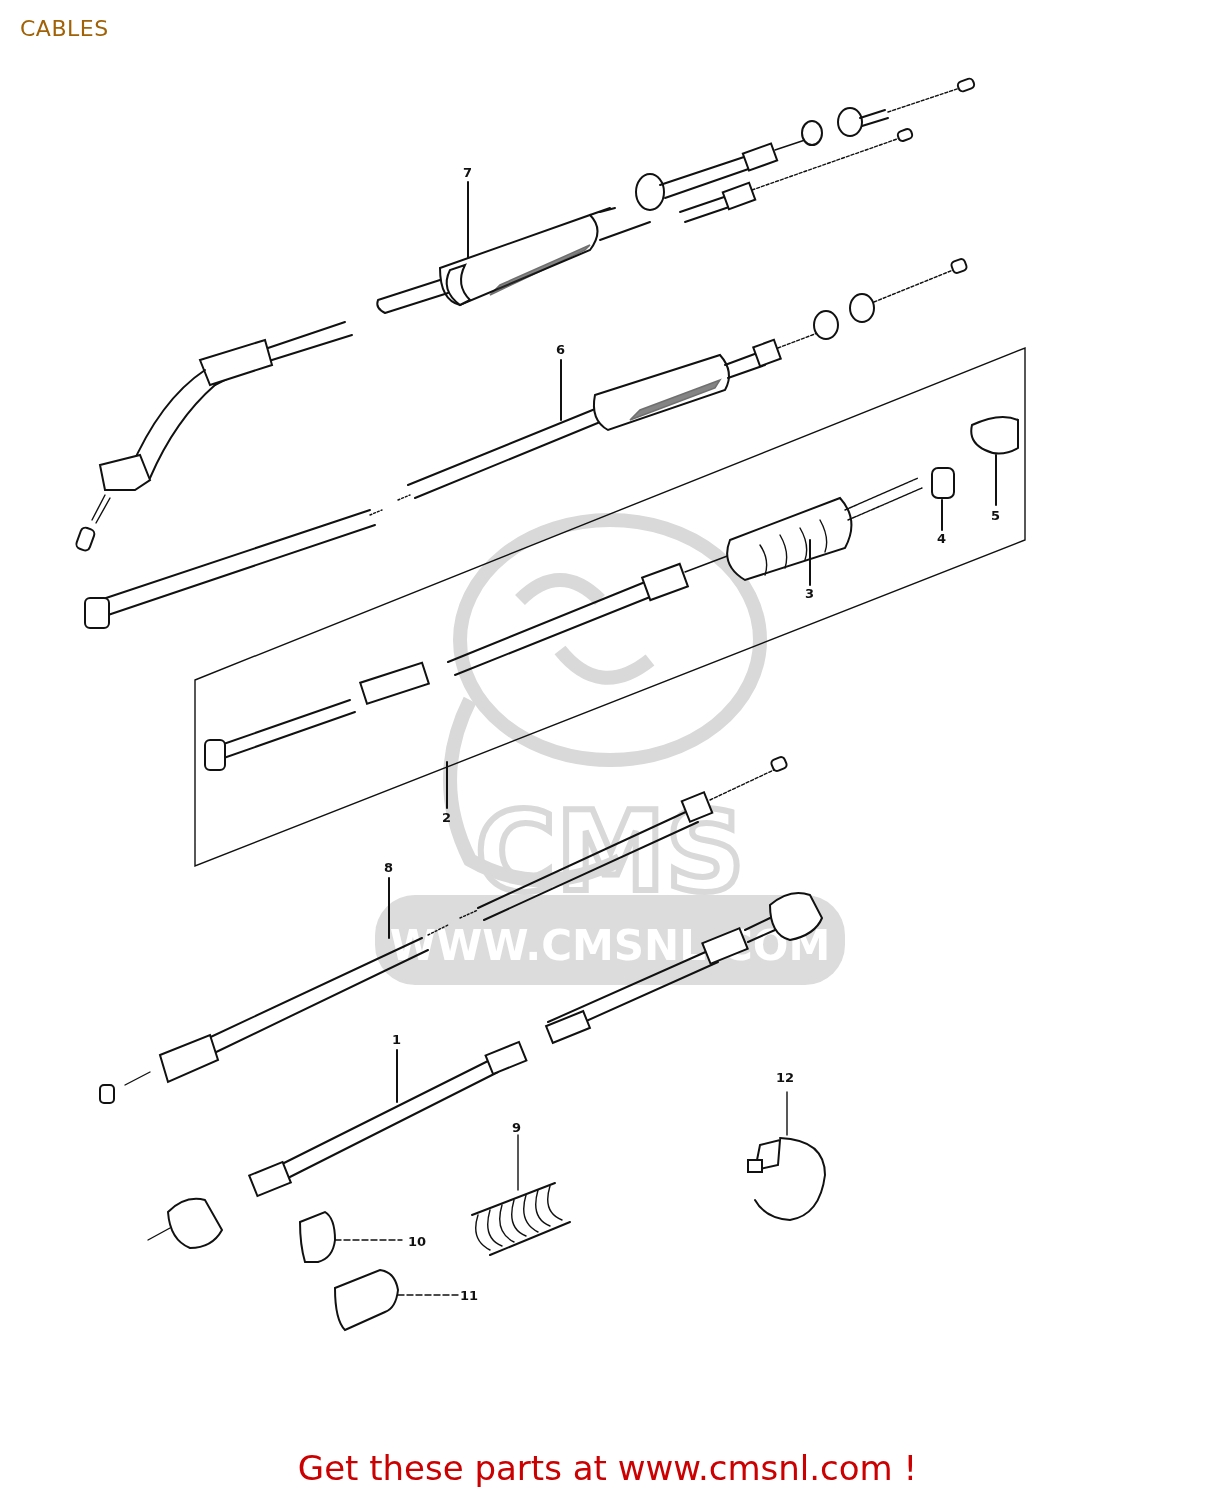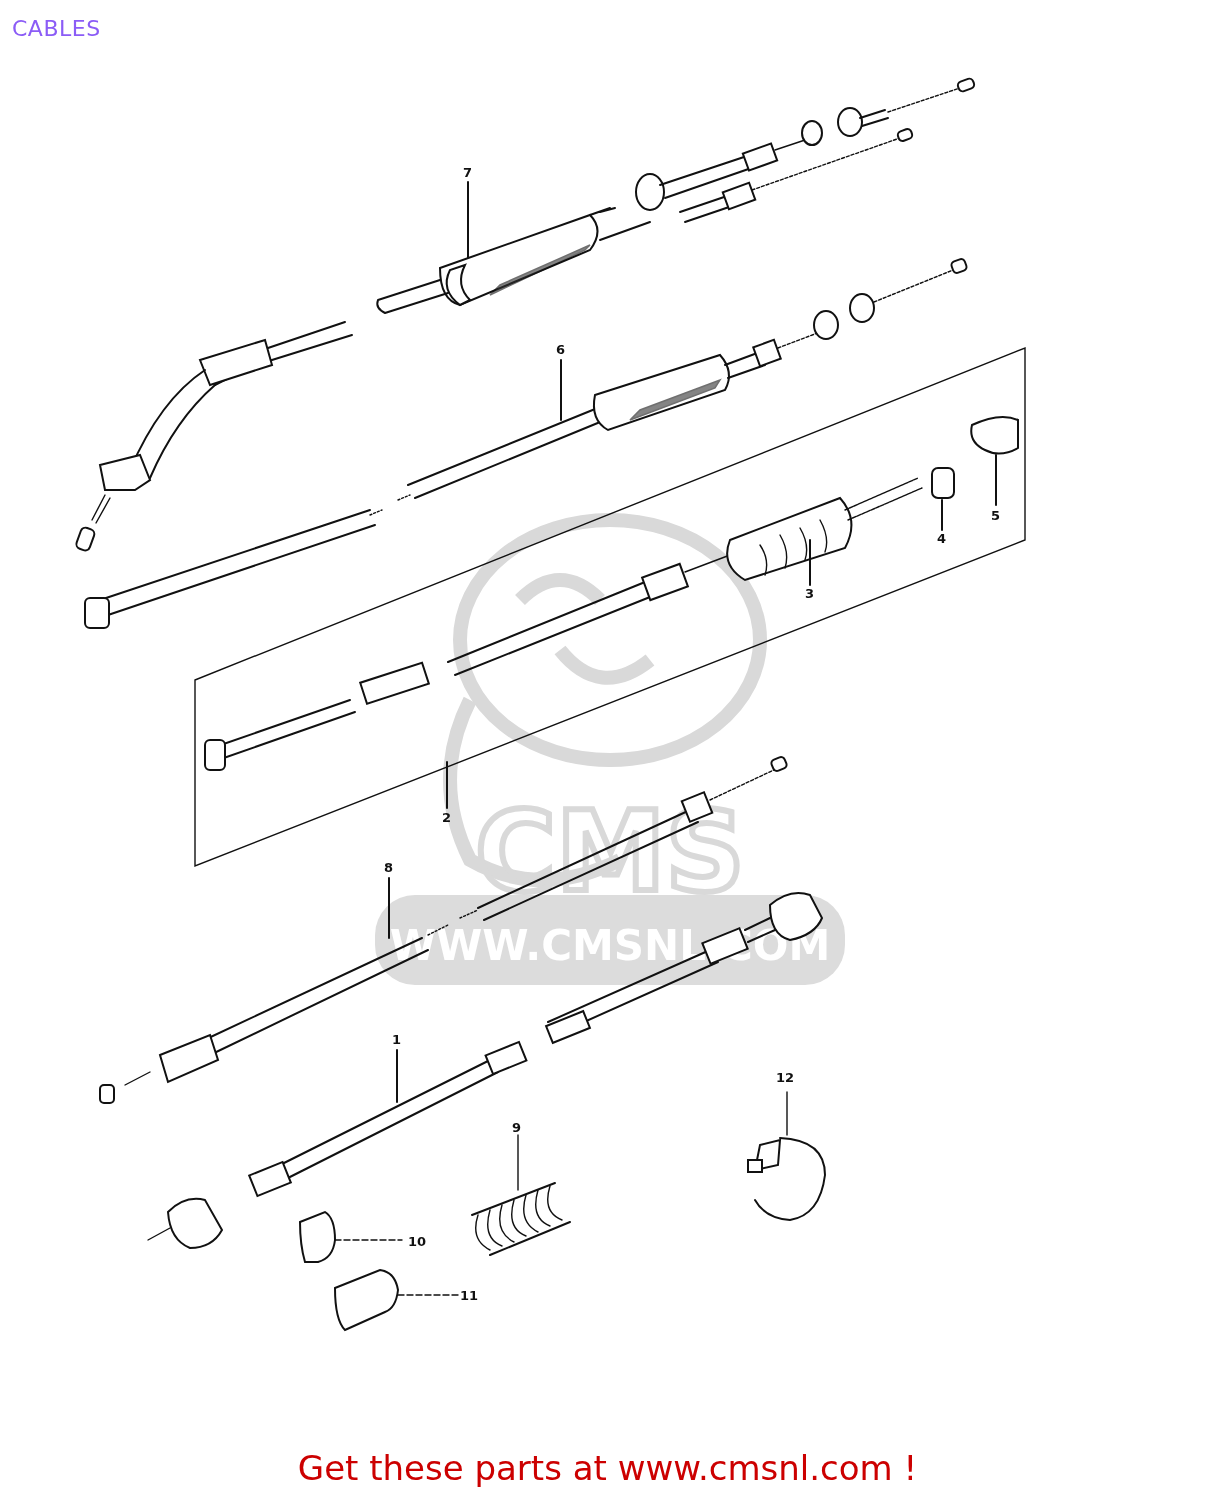--- a/index.html
+++ b/index.html
@@ -1,17 +1,17 @@
 <!DOCTYPE html>
 <html><head>
   <meta charset="utf-8">
   <style>
     html, body { margin: 0; padding: 0; background: #ffffff; }
     body { width: 1218px; height: 1500px; position: relative; overflow: hidden; font-family: "DejaVu Sans", sans-serif; }
-    .page-title { position: absolute; left: 12px; top: 16px; font-size: 22px; color: #8b5cf6; letter-spacing: 0.5px; }
+    .page-title { position: absolute; left: 20px; top: 16px; font-size: 22px; color: #a16207; letter-spacing: 0.5px; }
     .diagram { position: absolute; left: 0; top: 0; width: 1218px; height: 1500px; }
     .footer-link { position: absolute; left: 0; width: 1205px; top: 1448px; text-align: center; font-family: "DejaVu Sans", sans-serif; font-size: 34px; color: #cc0000; padding-left: 10px; box-sizing: border-box; }
     .callout { font-family: "DejaVu Sans", sans-serif; font-size: 13px; font-weight: bold; fill: #111; }
     .ln { stroke: #111; stroke-width: 2; fill: none; stroke-linecap: round; stroke-linejoin: round; }
     .ln-thin { stroke: #111; stroke-width: 1.4; fill: none; stroke-linecap: round; }
     .fill-w { fill: #fff; stroke: #111; stroke-width: 2; }
     .fill-d { fill: #333; stroke: #111; stroke-width: 1.5; }
     .wm { fill: none; stroke: #d9d9d9; stroke-width: 14; }
     .wm-fill { fill: #dcdcdc; }
     .wm-text { font-family: "DejaVu Sans", sans-serif; font-weight: bold; fill: #ffffff; }

